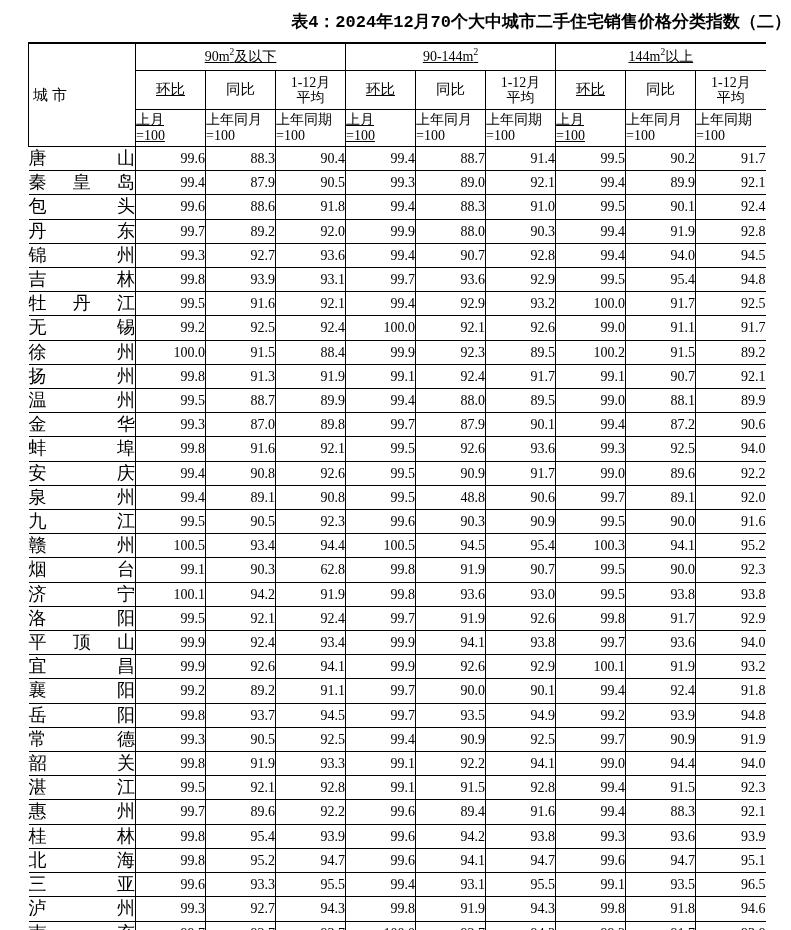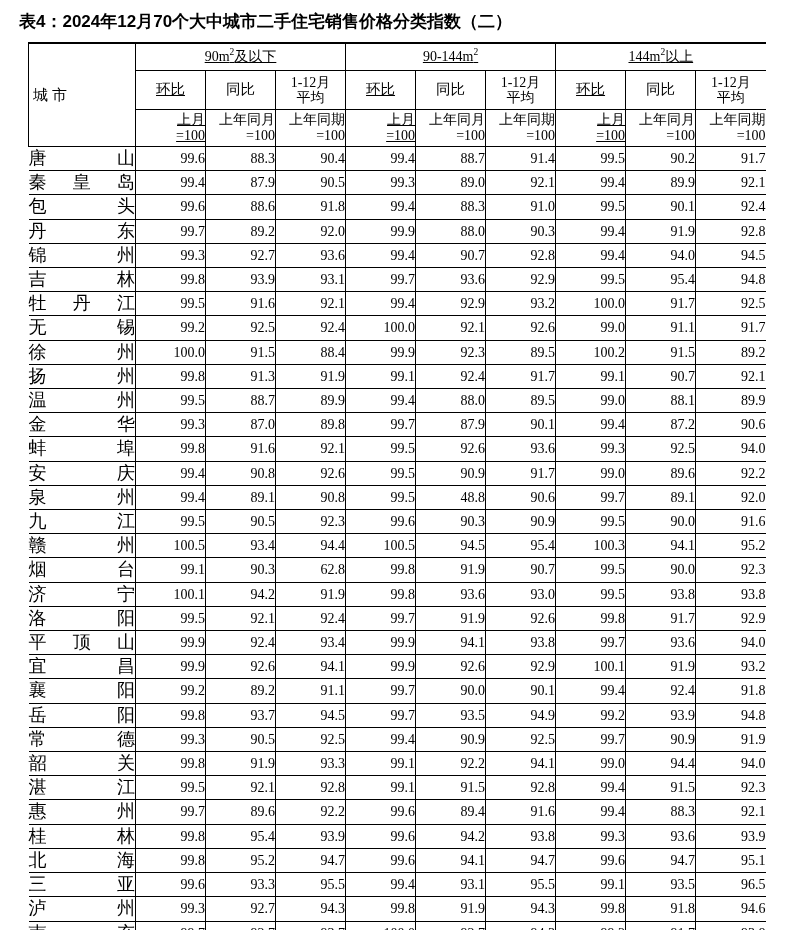--- a/index.html
+++ b/index.html
@@ -14,22 +14,22 @@
     color: #000000;
     overflow: hidden;
   }
   #page {
     width: 791px;
     height: 930px;
     position: relative;
     box-sizing: border-box;
   }
   .title {
-    text-align: left;
-    font-family: Liberation Sans, sans-serif;
+    text-align: right;
+    font-family: Liberation Mono, monospace;
     font-weight: bold;
     font-size: 17px;
     letter-spacing: 0px;
     padding-top: 10px;
     padding-bottom: 9px;
     white-space: nowrap;
     margin-left: 19px;
   }
   .table-wrap {
     padding: 0 26px 0 28px;
@@ -81,21 +81,21 @@
     height: 38px;
     line-height: 1.08;
     white-space: nowrap;
   }
   .h-sub .two-line {
     display: block;
     font-size: 14px;
     line-height: 1.1;
   }
   .h-base {
-    text-align: right;
+    text-align: left;
     font-size: 14px;
     height: 36px;
     line-height: 1.12;
     white-space: nowrap;
   }
   .h-base span { display: block; }
   
   td.city {
     text-align: justify;
     text-align-last: justify;

